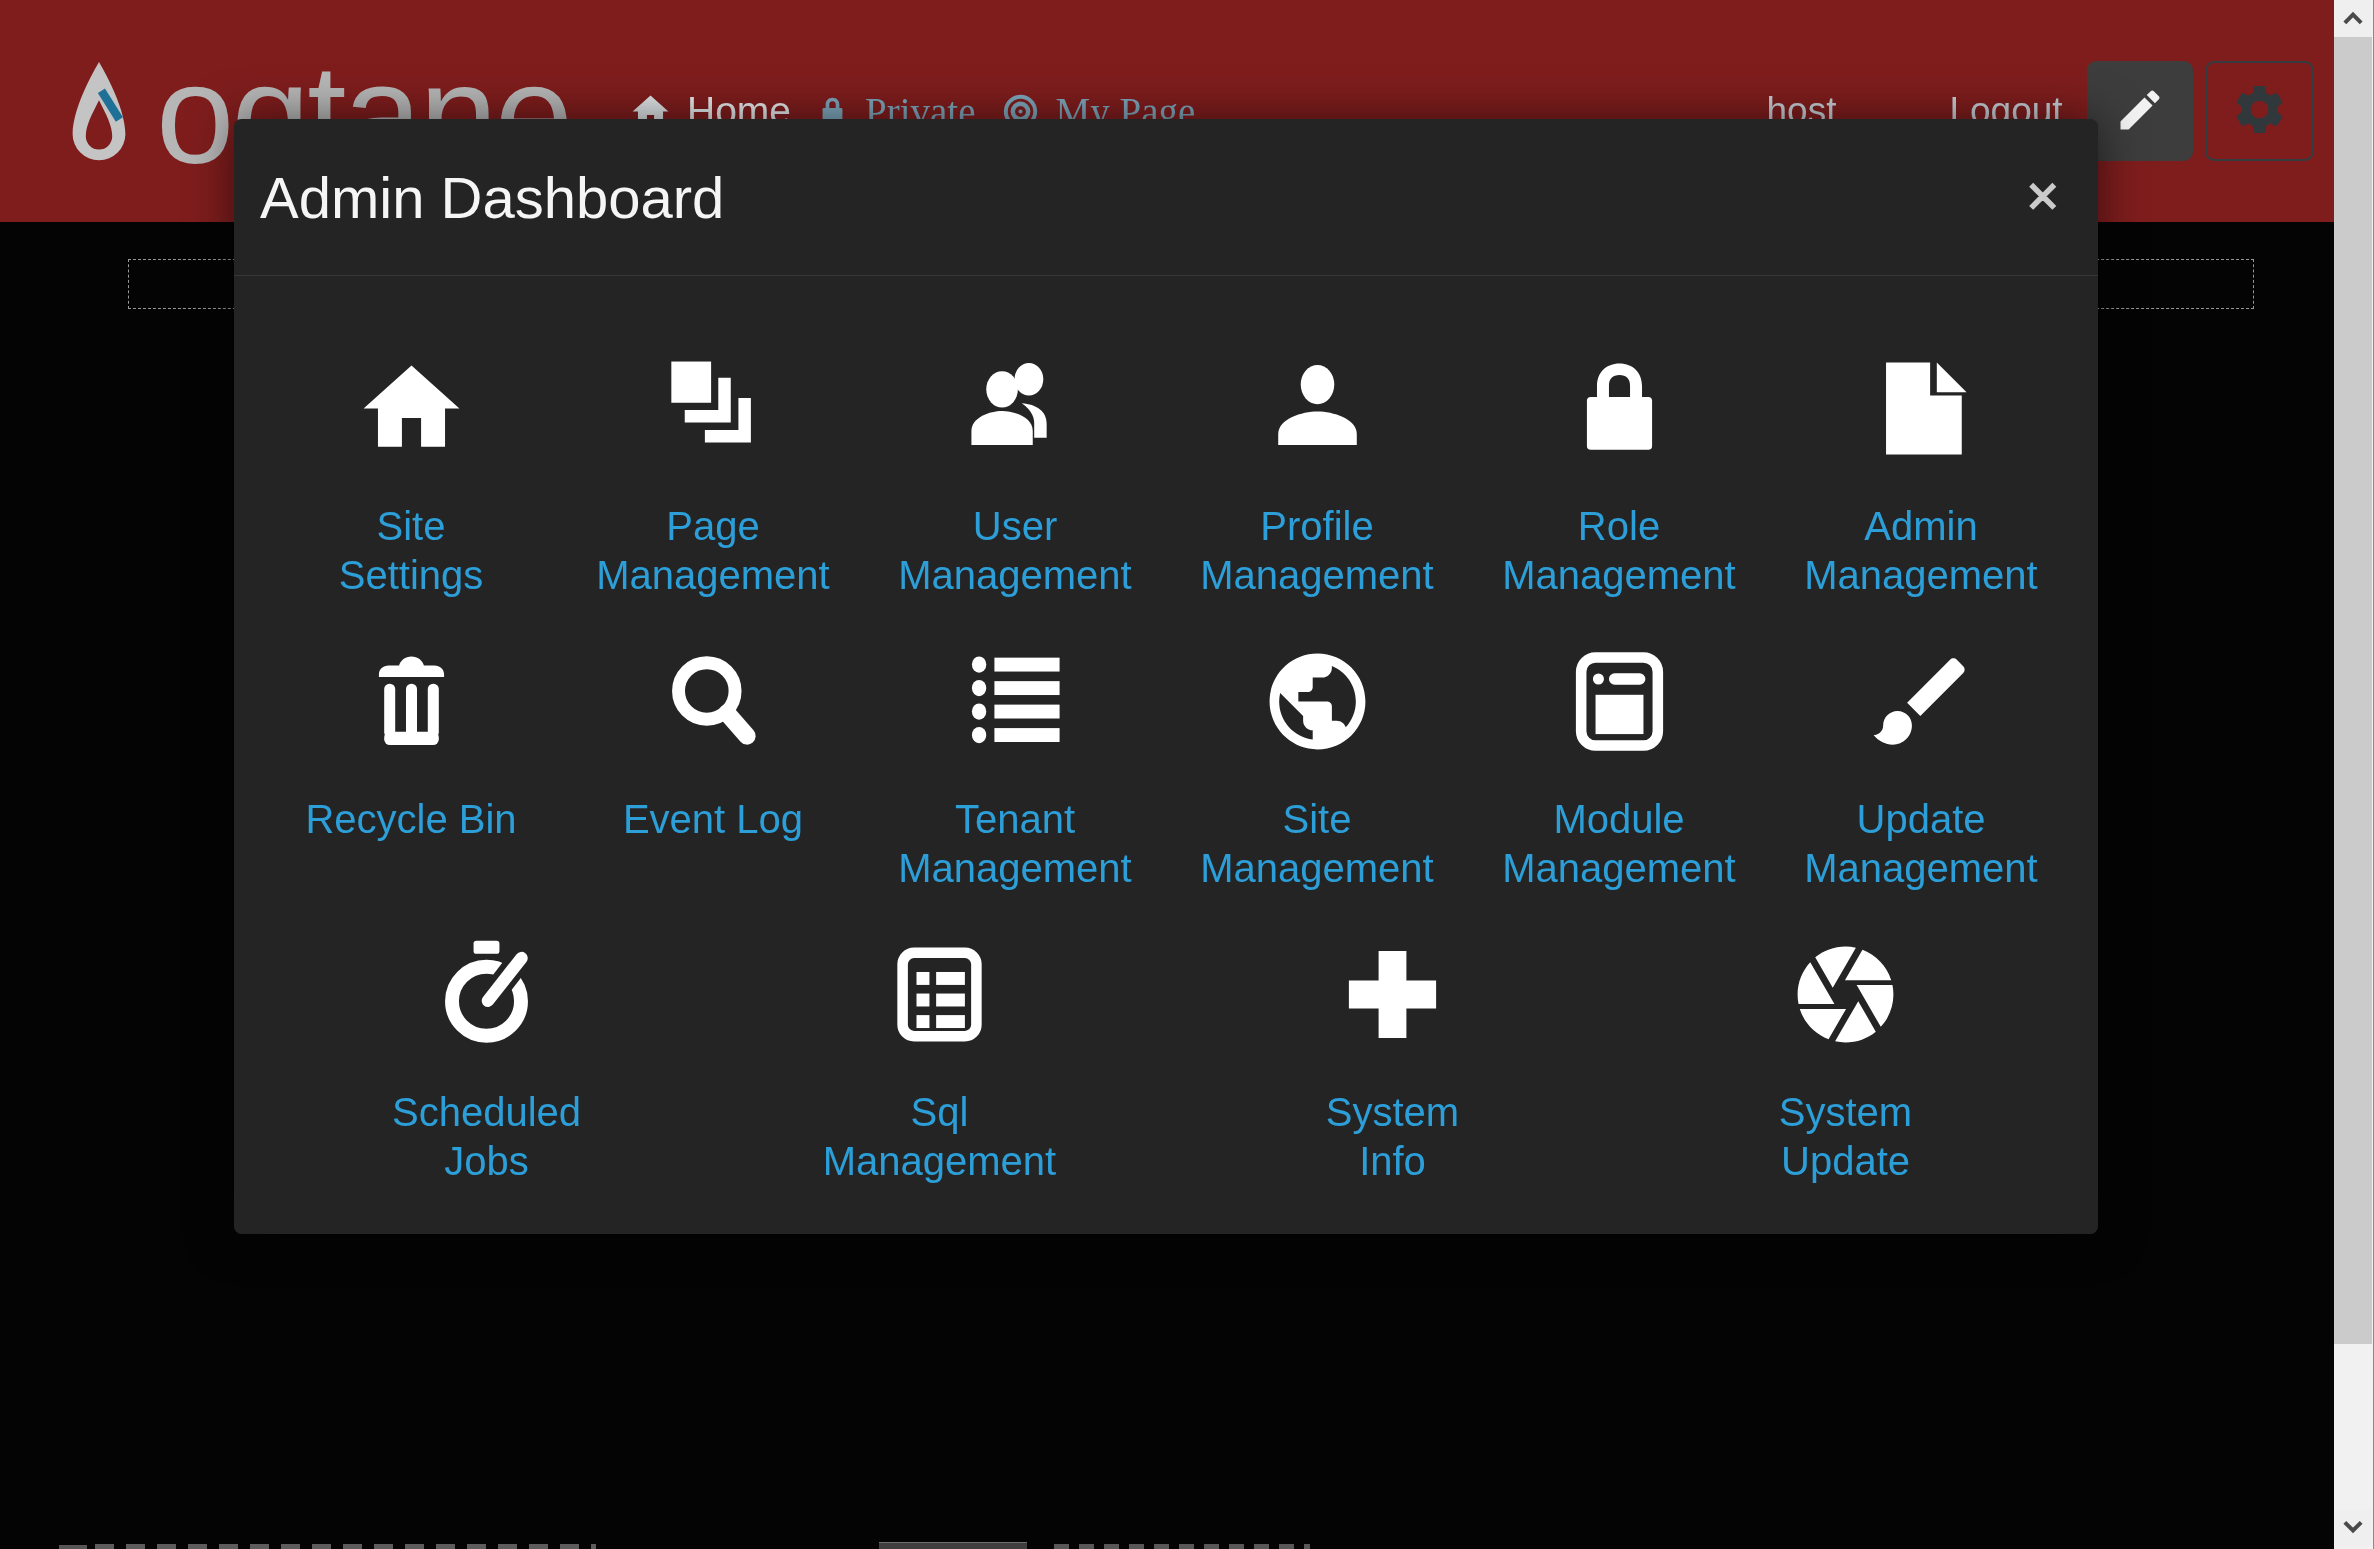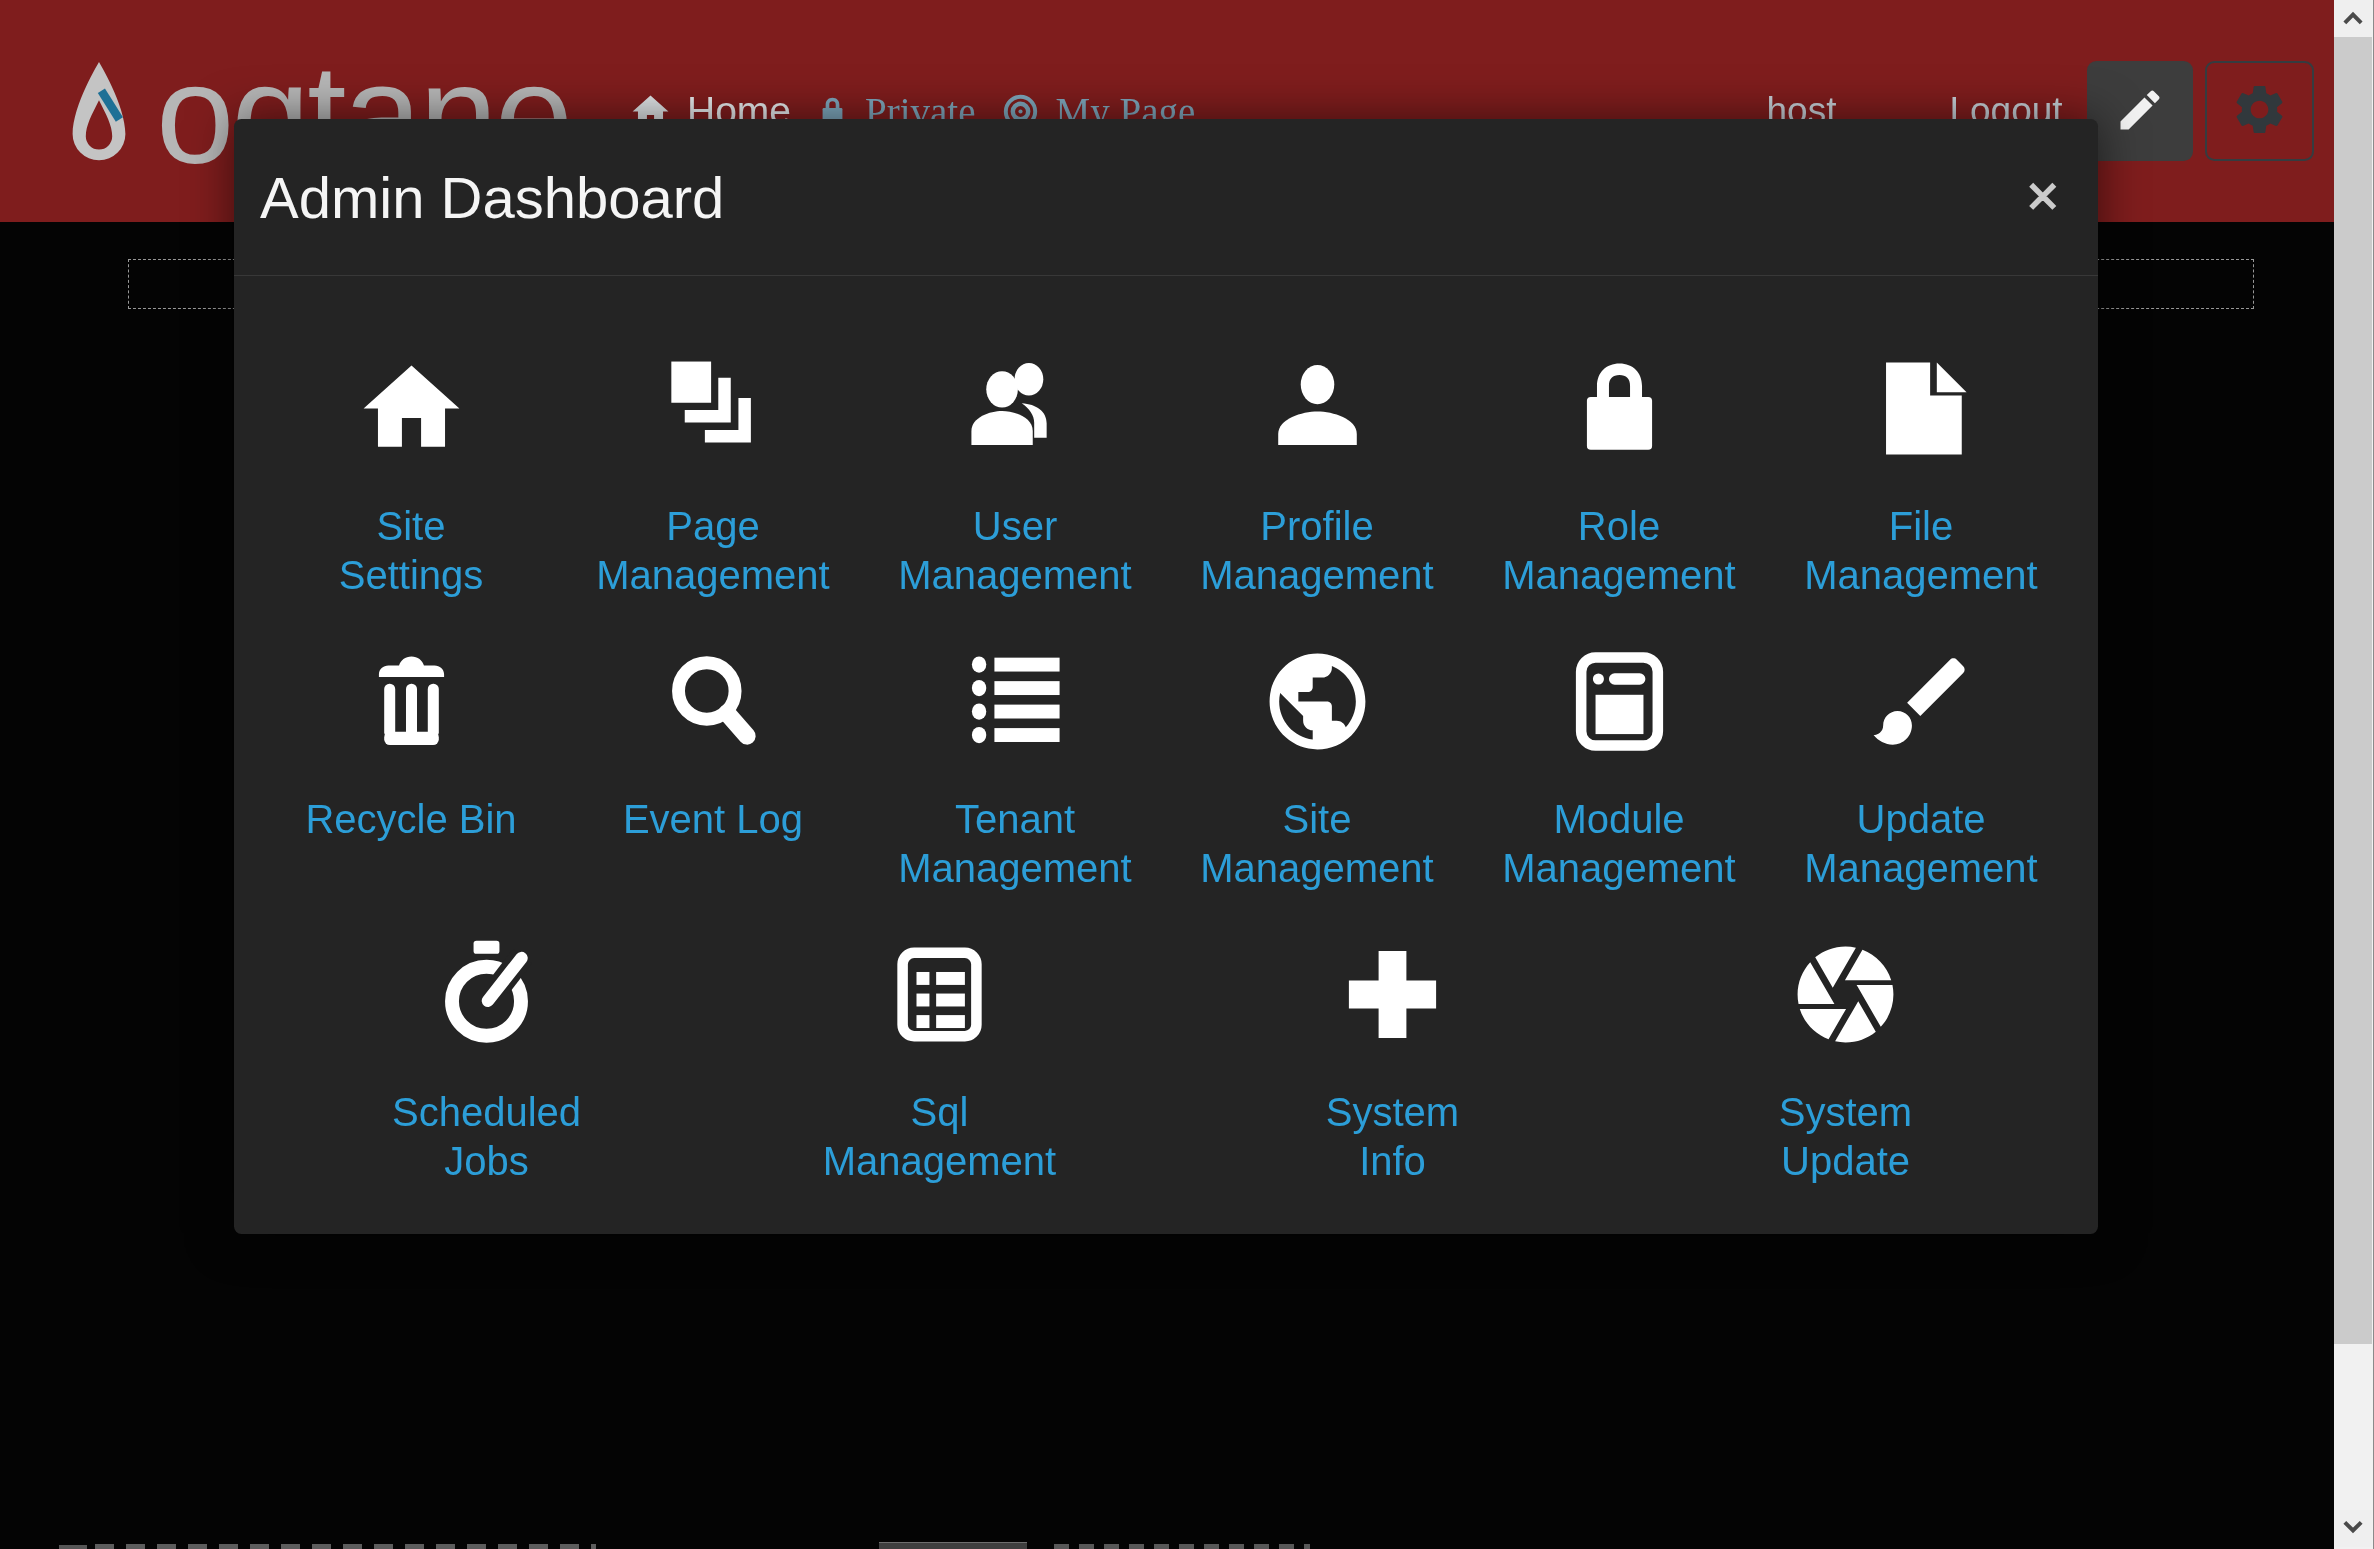--- a/index.html
+++ b/index.html
@@ -228,21 +228,21 @@
           </div>
         </div>
         <div class="tile">
           <div class="tile-icon">
             <svg width="115" height="115" viewBox="0 0 24 24" fill="currentColor">
               <path d="M4.6 2.4h9.2v6.9h6.6v12.3H4.6z"></path>
               <path d="M15.2 2.4l6.2 6.2h-6.2z"></path>
             </svg>
           </div>
           <div class="tile-label">
-            <div>File</div>
+            <div>Admin</div>
             <div>Management</div>
           </div>
         </div>
       </div>
       <div class="tile-row cols-6">
         <div class="tile">
           <div class="tile-icon">
             <svg width="115" height="115" viewBox="0 0 24 24" fill="currentColor">
               <path d="M5.2 6.9v-.6c0-1 .9-1.8 2-1.8h2.2c.3-1.1 1.3-1.9 2.6-1.9s2.3.8 2.6 1.9h2.2c1.1 0 2 .8 2 1.8v.6z"></path>
               <rect x="6.3" y="8.3" width="2.3" height="11.2" rx="1.1"></rect>

